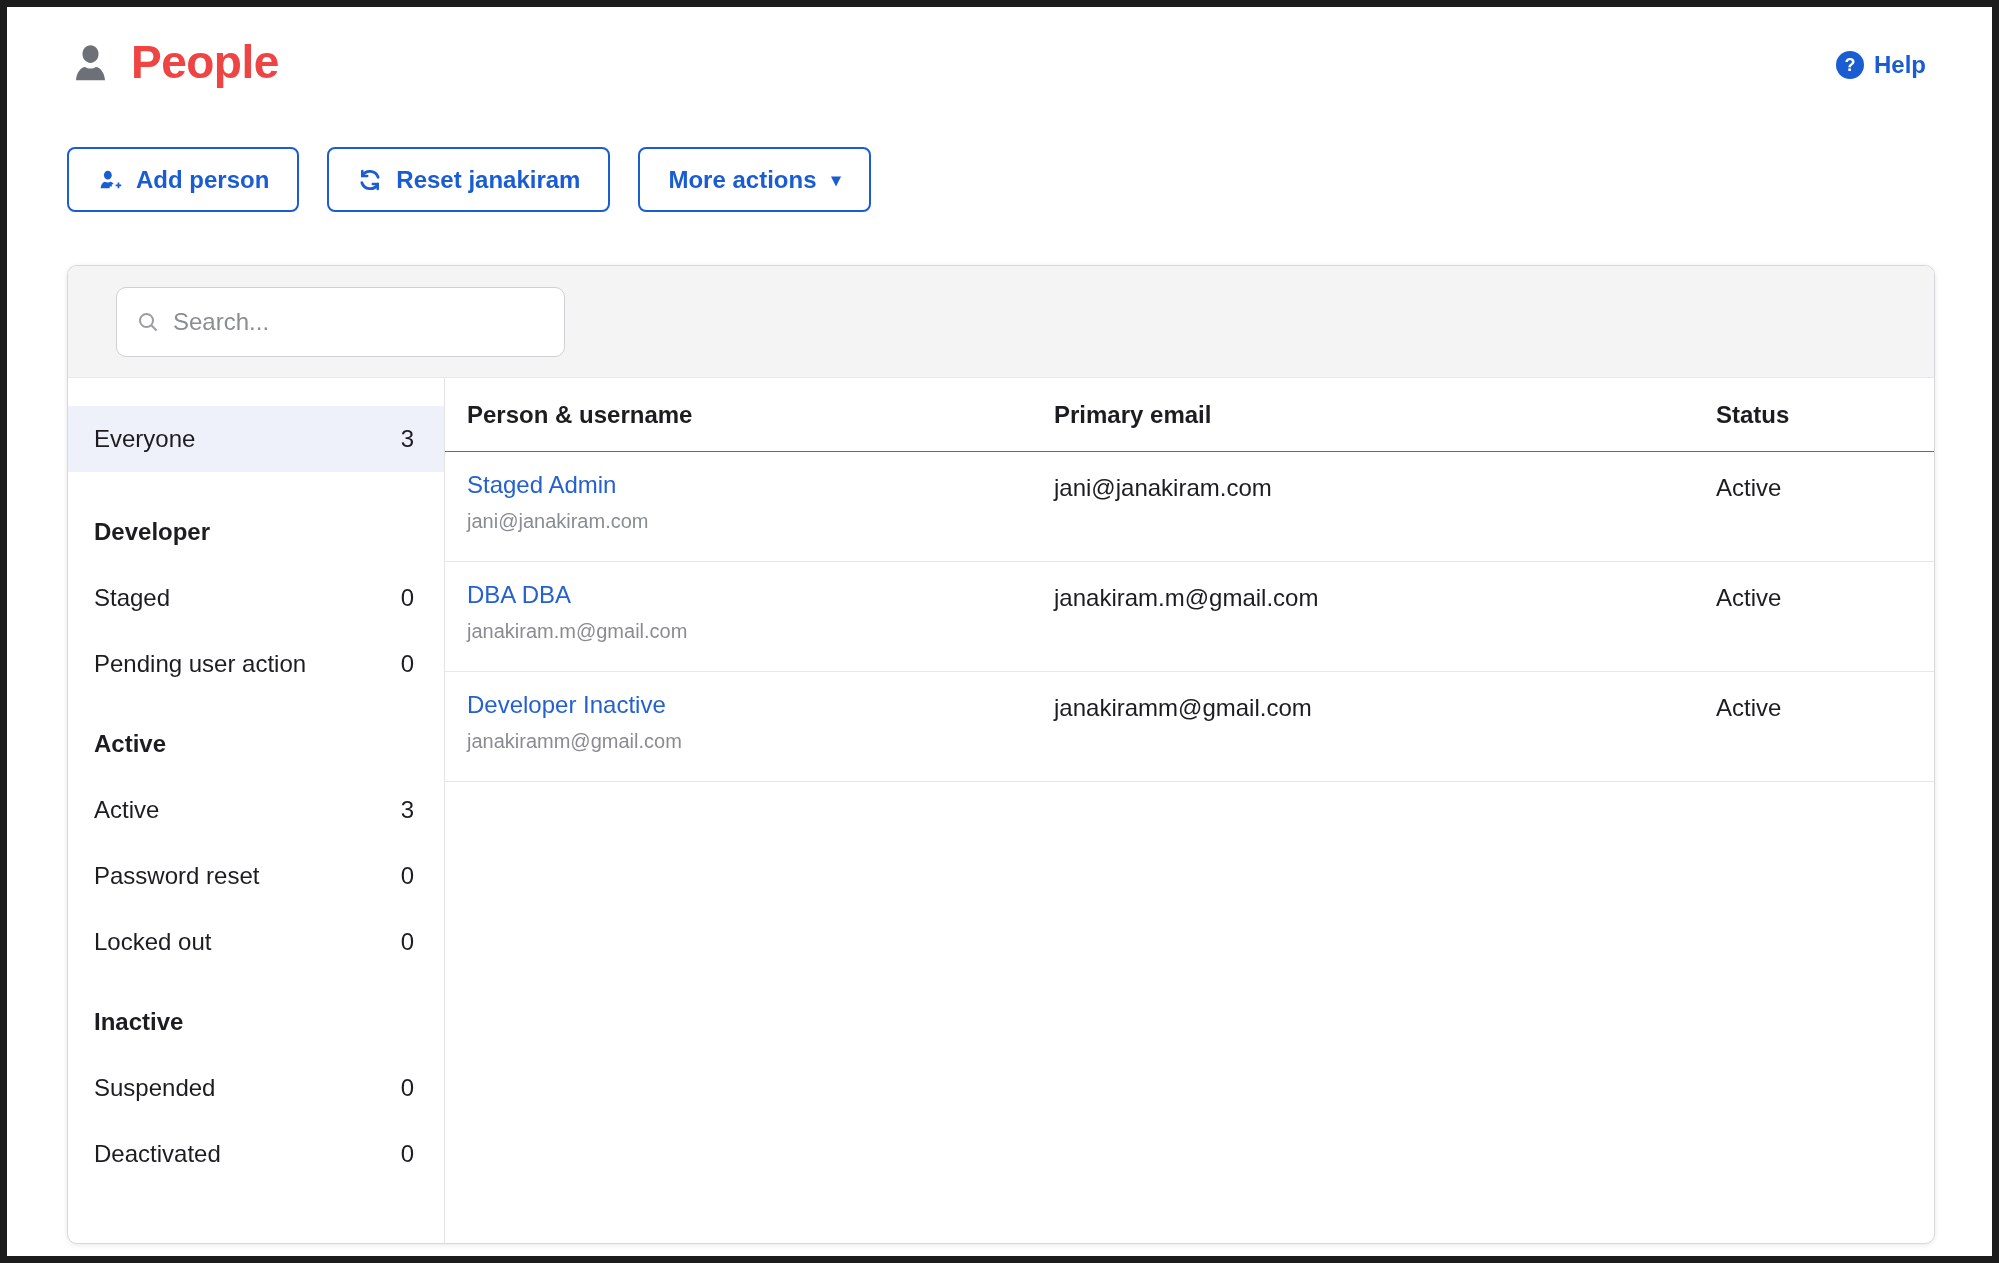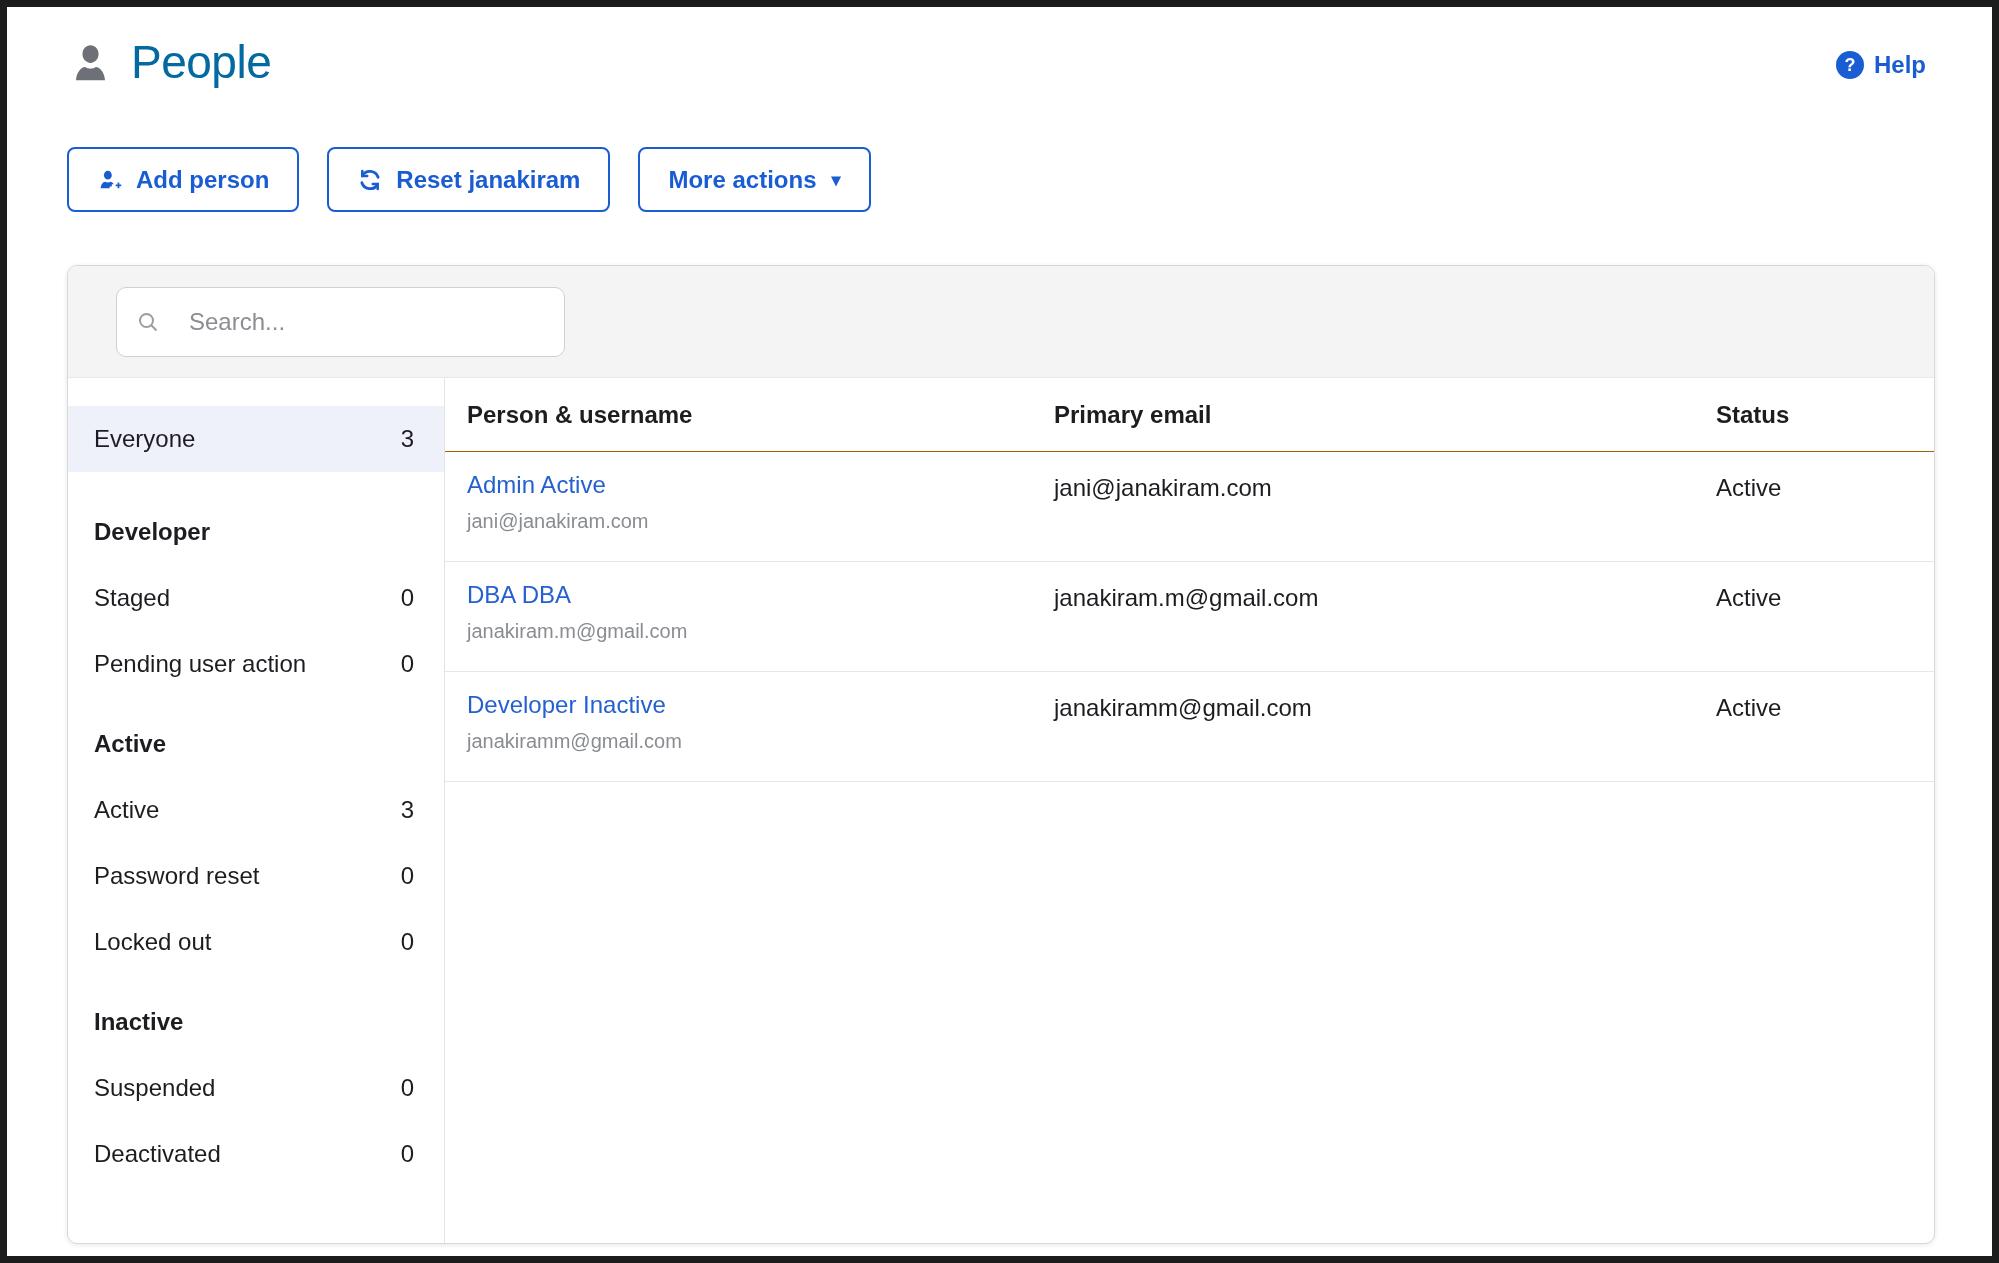--- a/index.html
+++ b/index.html
@@ -18,21 +18,21 @@
 
   
   .header {
     display: flex; justify-content: space-between; align-items: flex-start;
     padding: 28px 66px 0 60px;
     height: 82px;
   }
   .title-wrap { display: flex; align-items: center; gap: 17px; }
   .title-person-icon { width: 47px; height: 47px; color: #6d7076; }
   .page-title {
-    font-size: 46px; font-weight: normal; color: #0369a1; letter-spacing: -0.5px;
+    font-size: 46px; font-weight: bold; color: #ef4444; letter-spacing: -0.5px;
   }
   .help-link {
     display: flex; align-items: center; gap: 10px;
     color: #1a5dd3; font-size: 24px; font-weight: bold;
     margin-top: 16px; cursor: pointer; text-decoration: none;
   }
   .help-icon {
     width: 28px; height: 28px; border-radius: 50%;
     background: #1a5dd3; color: #ffffff;
     font-size: 18px; font-weight: bold;
@@ -64,21 +64,21 @@
   .search-strip {
     flex: 0 0 112px;
     background: #f4f4f4;
     border-bottom: 1px solid #e8e8ea;
     display: flex; align-items: center;
     padding-left: 48px;
   }
   .search-box {
     width: 449px; height: 70px;
     background: #ffffff; border: 1px solid #cfcfd4; border-radius: 10px;
-    display: flex; align-items: center; gap: 29px; padding: 0 19px;
+    display: flex; align-items: center; gap: 13px; padding: 0 19px;
   }
   .search-box svg { flex: 0 0 auto; }
   .search-input {
     border: none; outline: none; flex: 1;
     font-family: inherit; font-size: 24px; color: #1d1d21;
     background: transparent;
   }
   .search-input::placeholder { color: #8a8d92; opacity: 1; }
 
   .panel-body { flex: 1; display: flex; min-height: 0; }
@@ -226,21 +226,21 @@
 
       <div class="table-area">
         <div class="thead">
           <div>Person &amp; username</div>
           <div>Primary email</div>
           <div>Status</div>
         </div>
 
         <div class="trow">
           <div class="cell-person">
-            <a class="person-link">Admin Active</a>
+            <a class="person-link">Staged Admin</a>
             <div class="username">jani@janakiram.com</div>
           </div>
           <div class="cell-email">jani@janakiram.com</div>
           <div class="cell-status">Active</div>
         </div>
 
         <div class="trow">
           <div class="cell-person">
             <a class="person-link">DBA DBA</a>
             <div class="username">janakiram.m@gmail.com</div>

